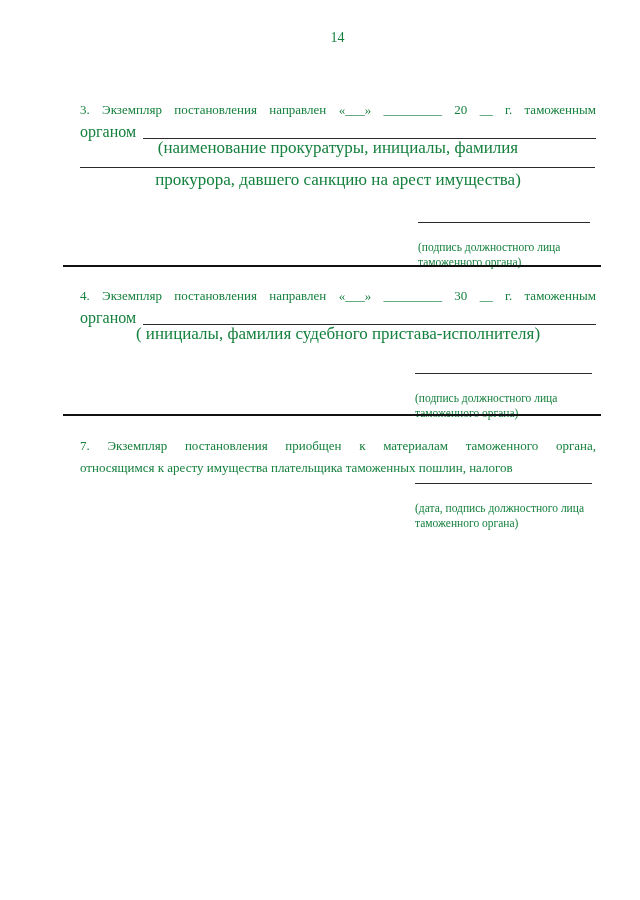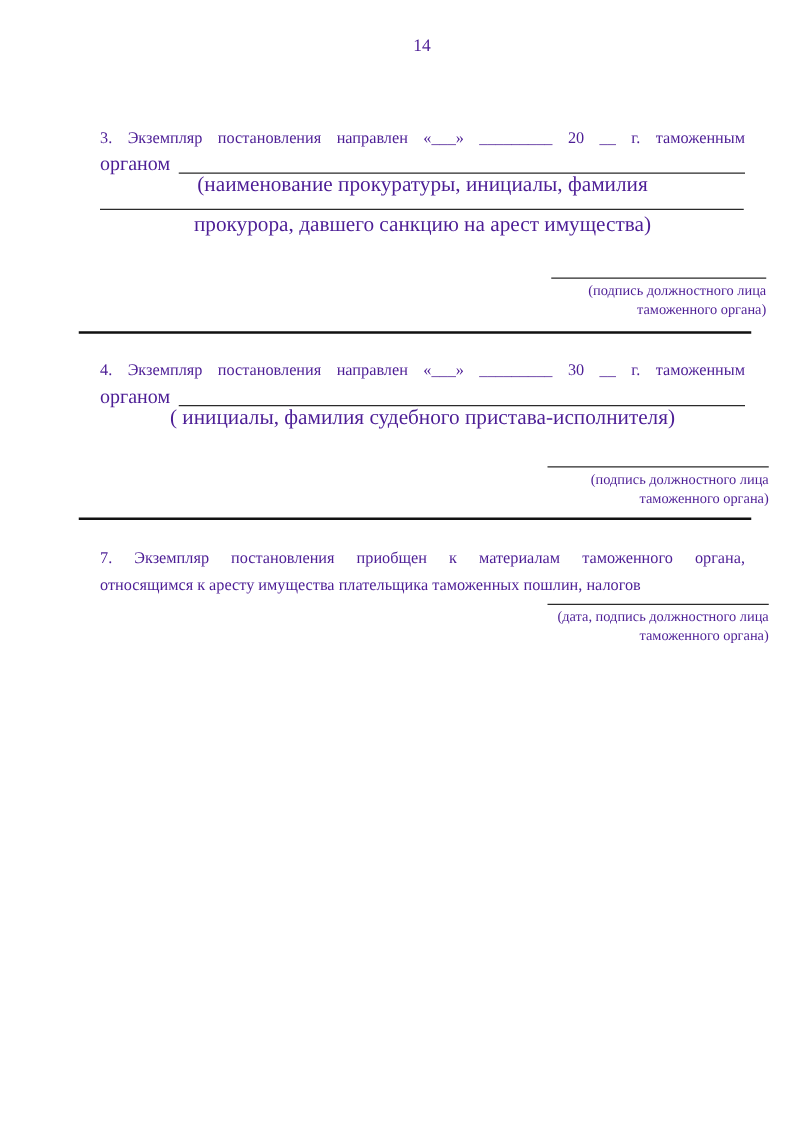--- a/index.html
+++ b/index.html
@@ -2,21 +2,21 @@
 <html><head>
 <meta charset="utf-8">
 <style>
   html, body { margin: 0; padding: 0; background: #ffffff; }
   .page {
     position: relative;
     width: 640px;
     height: 900px;
     background: #ffffff;
     font-family: "Liberation Serif", "DejaVu Serif", serif;
-    color: #4c1d95;
+    color: #15803d;
     overflow: hidden;
   }
   .abs { position: absolute; }
   .page-number {
     left: 80px; width: 515px; top: 30px;
     text-align: center; font-size: 14px;
   }
   .para {
     left: 80px; width: 516px;
     font-size: 13px; line-height: 20px;
@@ -49,25 +49,24 @@
   .rule {
     left: 80px; width: 515px; height: 0;
     border-top: 1.3px solid #2a2a2a;
   }
   .divider {
     left: 63px; width: 538px; height: 0;
     border-top: 2px solid #111111;
   }
   .sig-block {
     border-top: 1.3px solid #2a2a2a;
-    text-align: right;
+    text-align: left;
     font-size: 11.5px;
     line-height: 15px;
-    padding-top: 3px;
-    margin-left: 23px;
+    padding-top: 17px;
   }
   .sig-3 { left: 418px; width: 172px; top: 222px; }
   .sig-4 { left: 415px; width: 177px; top: 373px; }
   .sig-5 { left: 415px; width: 177px; top: 483px; }
 </style>
 </head>
 <body>
 
 <div class="page">
 

